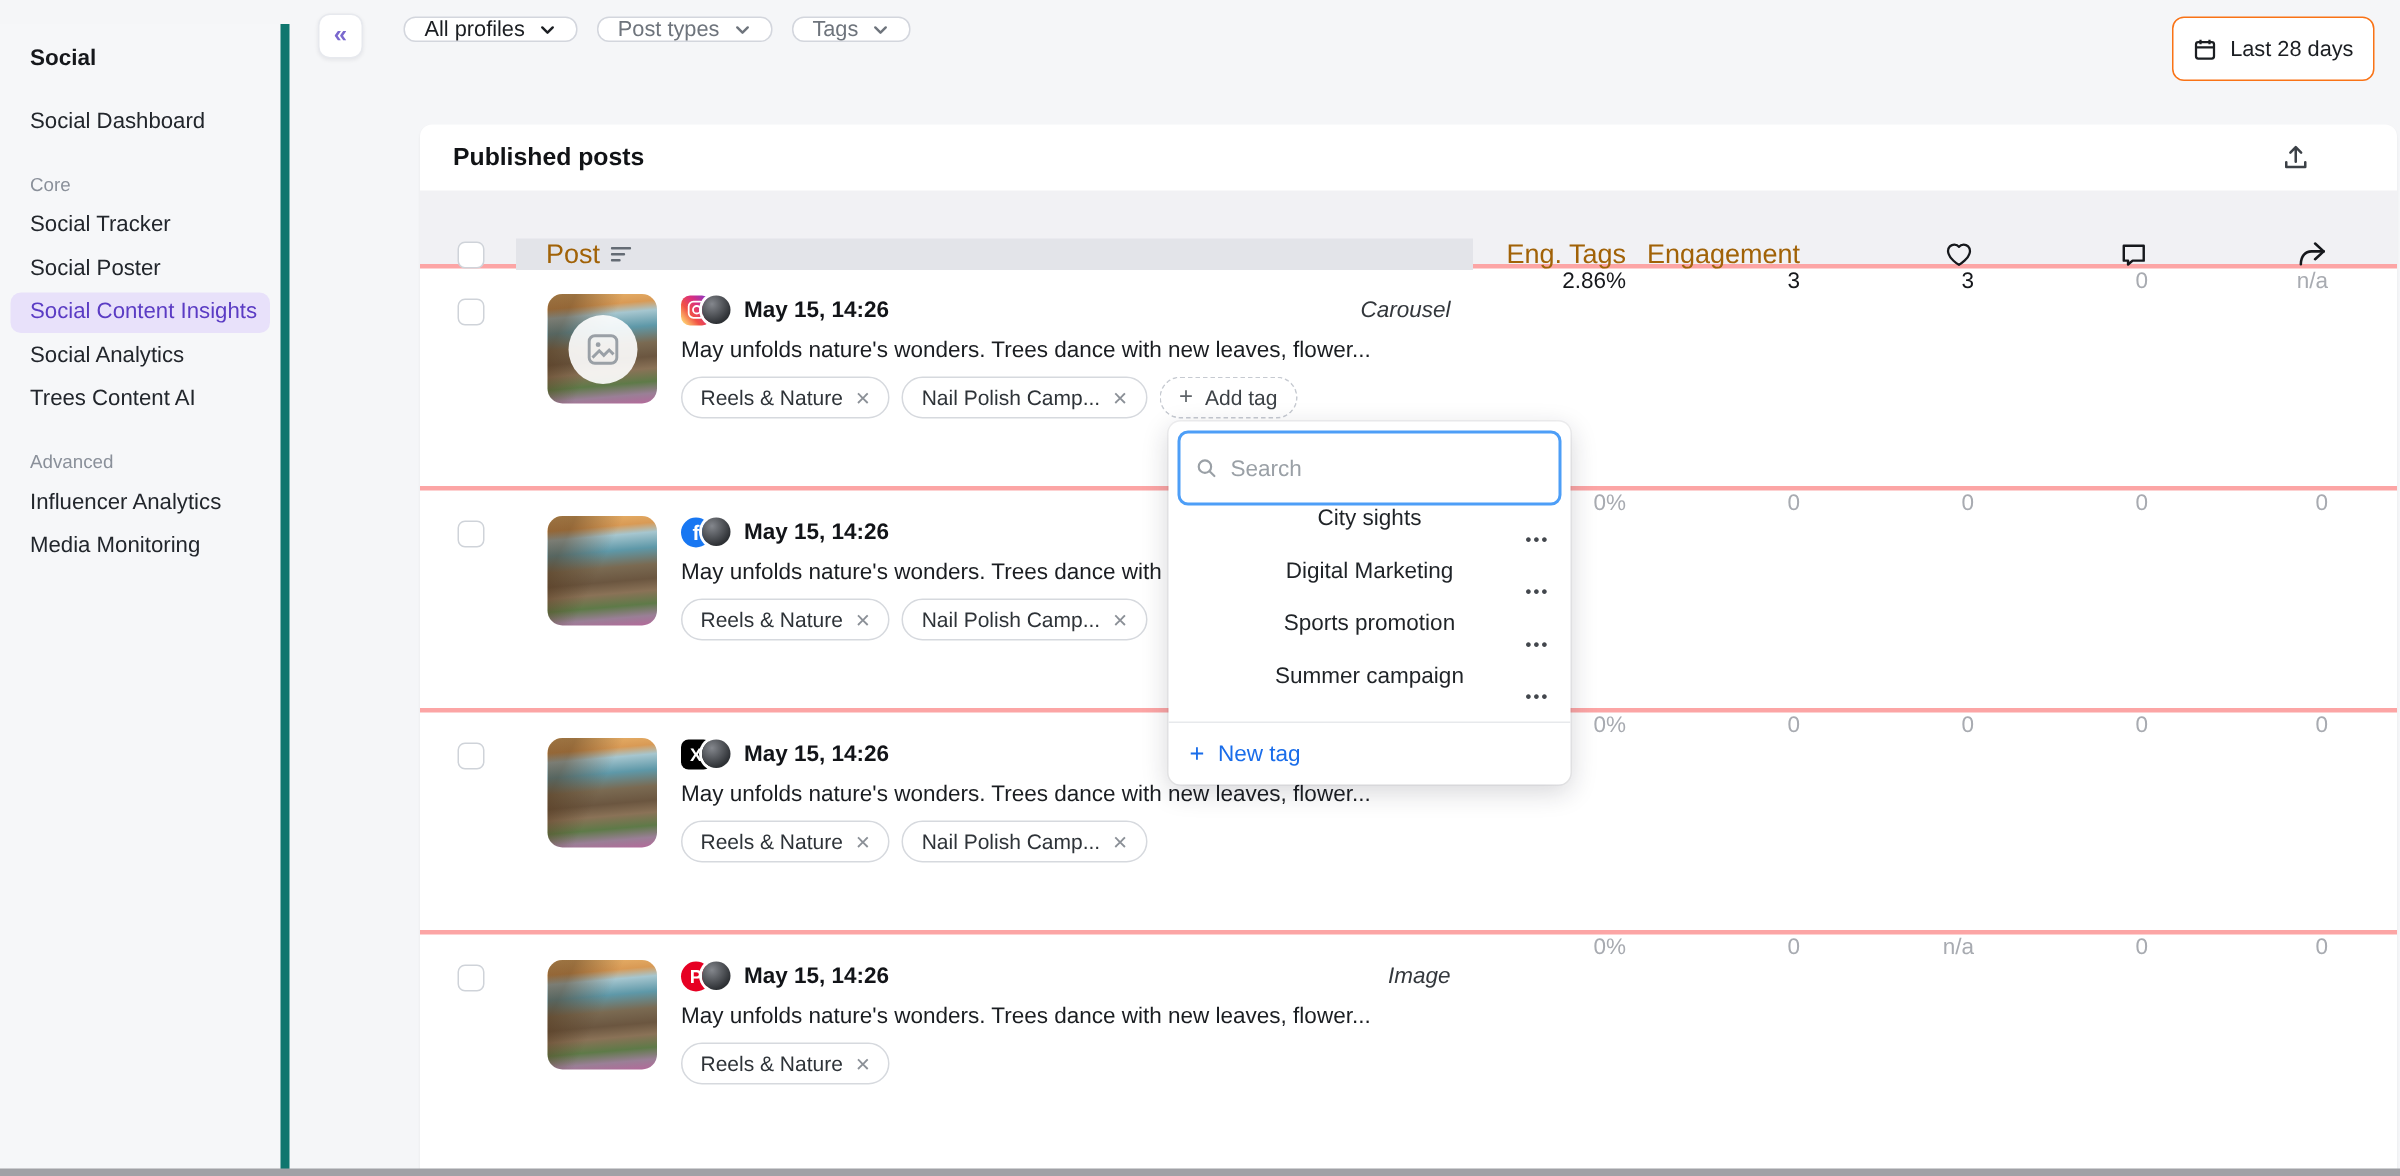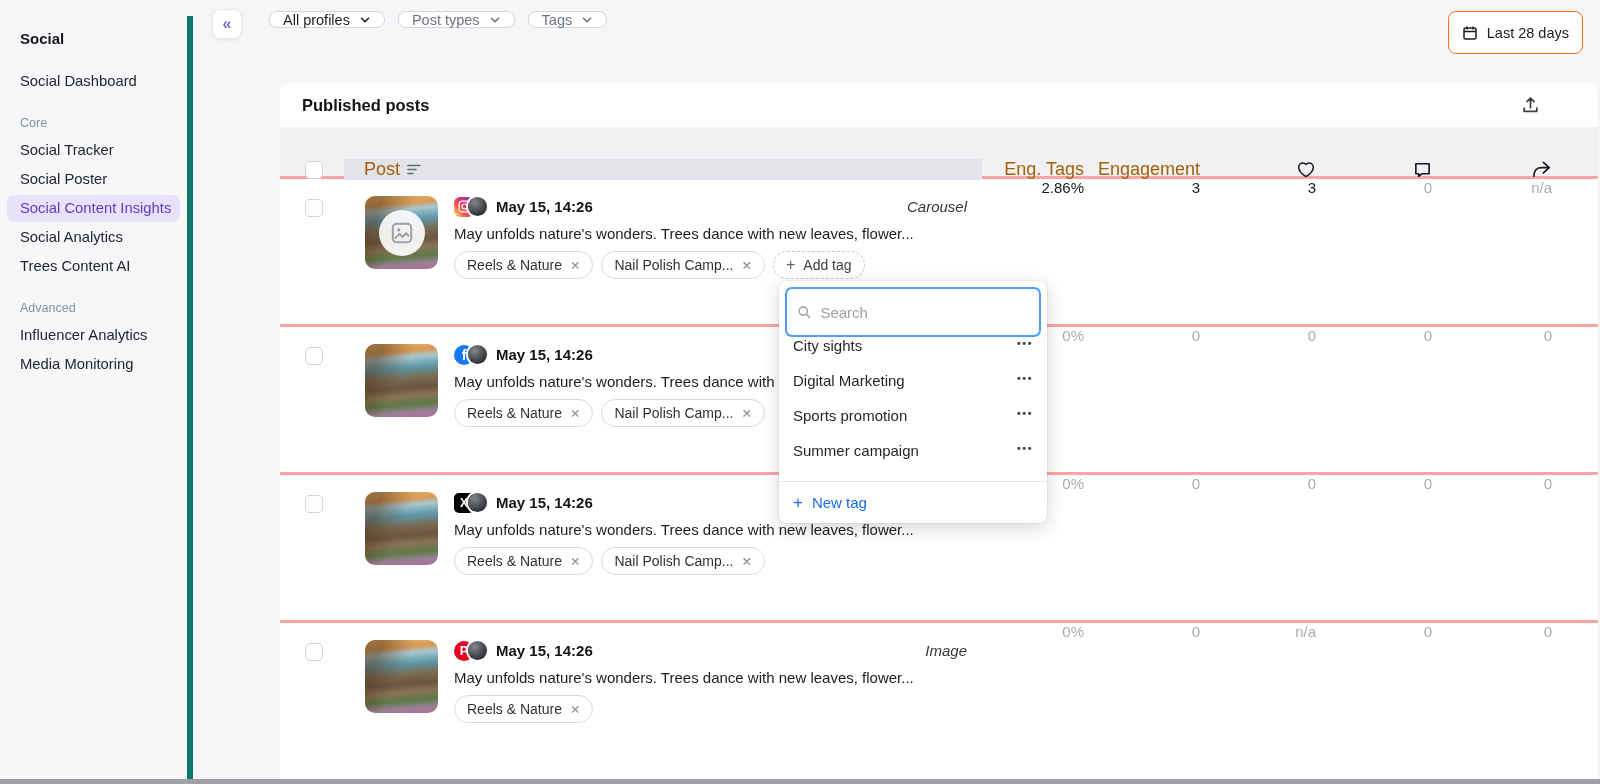--- a/index.html
+++ b/index.html
@@ -59,21 +59,21 @@
   .chip.add { border-style:dashed; border-color:#c6cad1; color:#3c4146; }
   .chip.add .plus { font-size:16px; color:#5f6469; }
   .td.stat { display:flex; justify-content:flex-end; align-items:flex-start; font-size:15px; }
   .stat.dark { color:#16181c; } .stat.muted { color:#a8abb1; }
 
   
   .dropdown { position:absolute; left:779px; top:281px; width:268px; background:#fff; border-radius:8px; padding-top:6px; z-index:20; box-shadow:0 5px 18px rgba(25,30,45,.18), 0 0 0 1px rgba(20,25,40,.05); }
   .search-wrap { margin:0 6px; height:50px; border:2px solid #4d9ef7; border-radius:7px; display:flex; align-items:center; gap:9px; padding:0 10px; background:#fff; }
   .search-wrap input { border:none; outline:none; width:100%; font-size:15px; color:#1a1d21; font-family:inherit; background:transparent; }
   .search-wrap input::placeholder { color:#9aa0a6; }
-  .opt { height:35px; display:flex; padding:0 14px; font-size:15px; color:#1f2327; cursor:pointer; }
+  .opt { height:35px; display:flex; align-items:center; padding:0 14px; font-size:15px; color:#1f2327; cursor:pointer;flex-direction:column; }
   .opt:first-of-type { margin-top:5px; }
   .opt .more { margin-left:auto; color:#43474d; font-size:11px; font-weight:700; letter-spacing:1.5px; cursor:pointer; }
   .dd-div { border-top:1px solid #e7e9ec; margin-top:4px; }
   .new-tag { height:41px; display:flex; align-items:center; gap:9px; padding:0 14px; color:#1a6dea; font-size:15px; cursor:pointer; }
   .new-tag .plus { font-size:17px; }
 
   .bottom-bar { position:absolute; left:0; right:0; bottom:0; height:5px; background:#a0a1a6; z-index:30; cursor:pointer; }
 </style>
 </head>
 <body>

